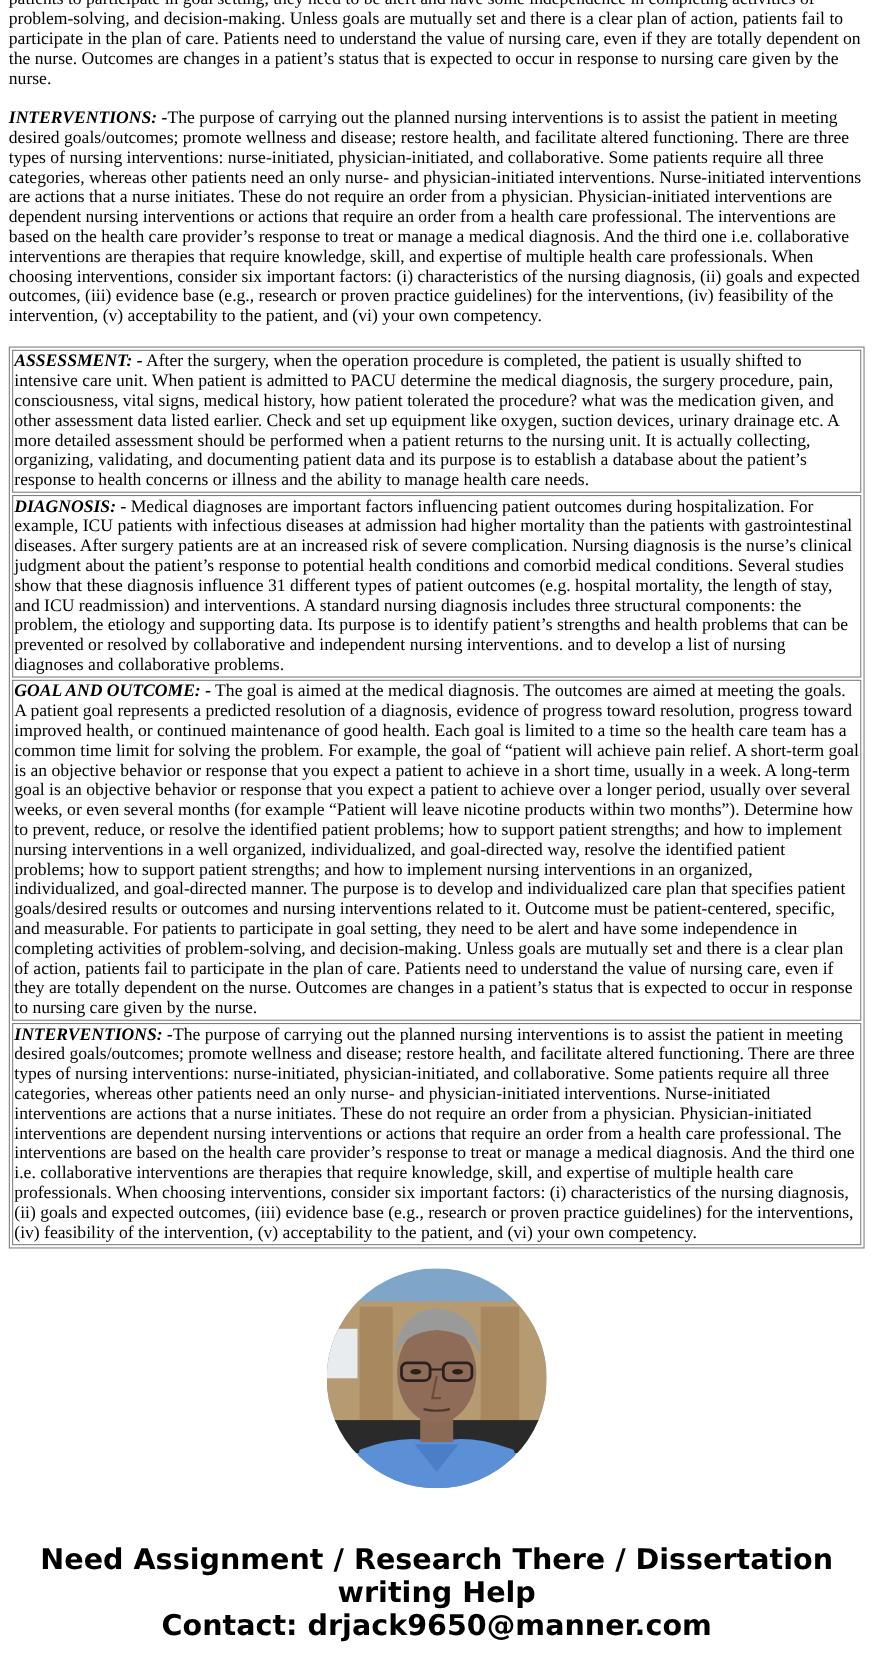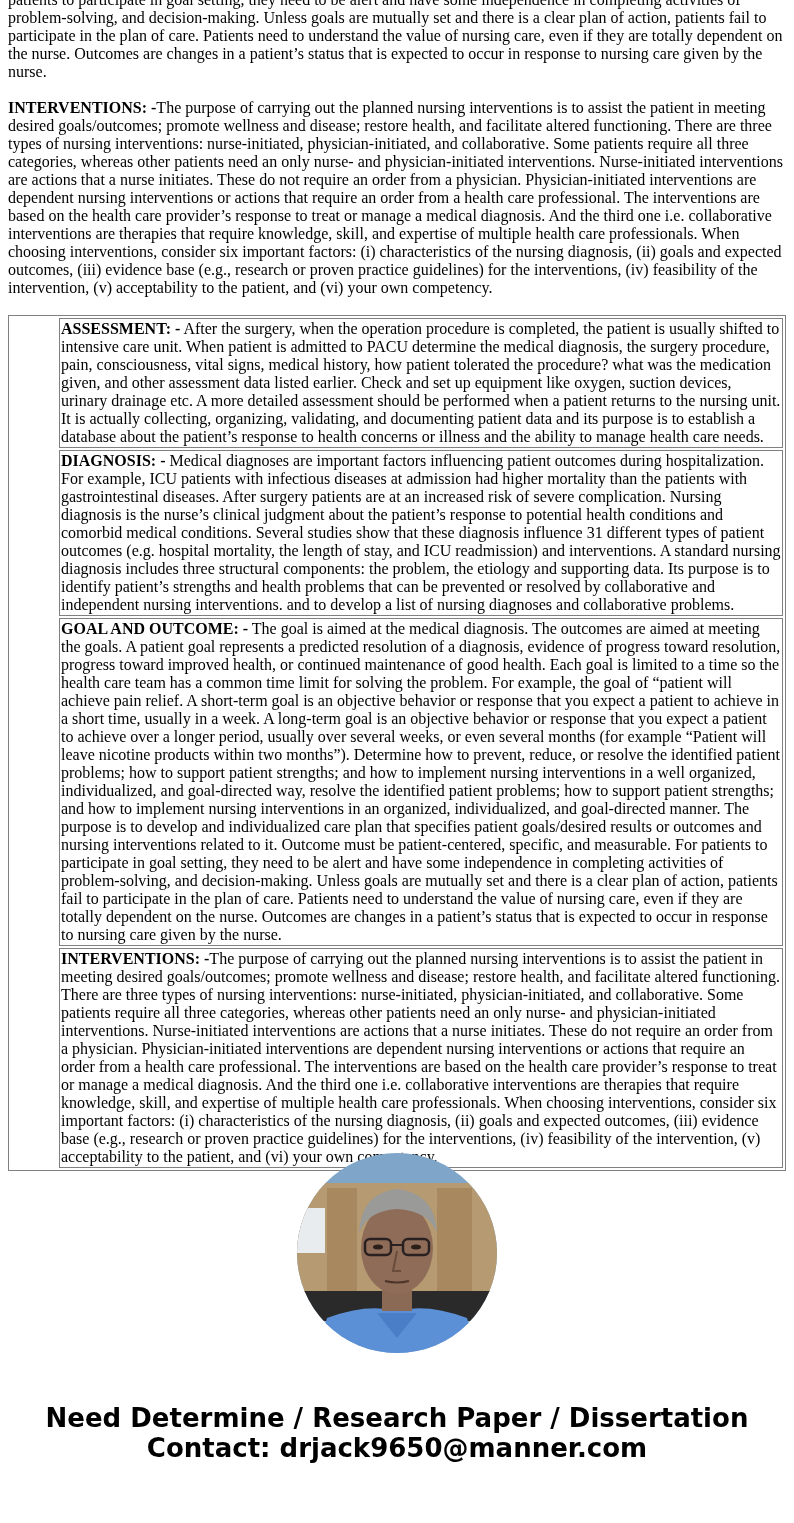--- a/index.html
+++ b/index.html
@@ -21,28 +21,28 @@
       position: absolute;
       left: 8px;
       top: -9px;
       width: 778px;
     }
     p.para {
       margin: 0 0 18px 0;
     }
     b.label {
       font-weight: bold;
+      font-style: italic;
     }
     table.care-table {
       border-collapse: separate;
       border-spacing: 2px;
       border: 1px solid #808080;
       width: 778px;
       margin-top: 0;
-      padding-left: 48px;
     }
     table.care-table td {
       border: 1px solid #808080;
       padding: 1px;
       vertical-align: top;
     }
     .avatar-wrap {
       position: absolute;
       left: 297px;
       top: 1153px;
@@ -122,15 +122,16 @@
 
     <ellipse cx="81" cy="94" rx="5" ry="2.5" fill="#2b1f1a"></ellipse>
     <ellipse cx="119" cy="94" rx="5" ry="2.5" fill="#2b1f1a"></ellipse>
 
     <path d="M100 98 L96 118 L104 118" fill="none" stroke="#6a4c3c" stroke-width="2"></path>
     <path d="M88 128 Q100 131 112 128" fill="none" stroke="#4e352a" stroke-width="2"></path>
   </svg>
 </div>
 
 <div class="promo">
-  <div>Need Determine / Research Paper / Dissertation</div>
+  <div>Need Assignment / Research There / Dissertation</div>
+  <div>writing Help</div>
   <div>Contact: drjack9650@manner.com</div>
 </div>
 
 </body></html>

